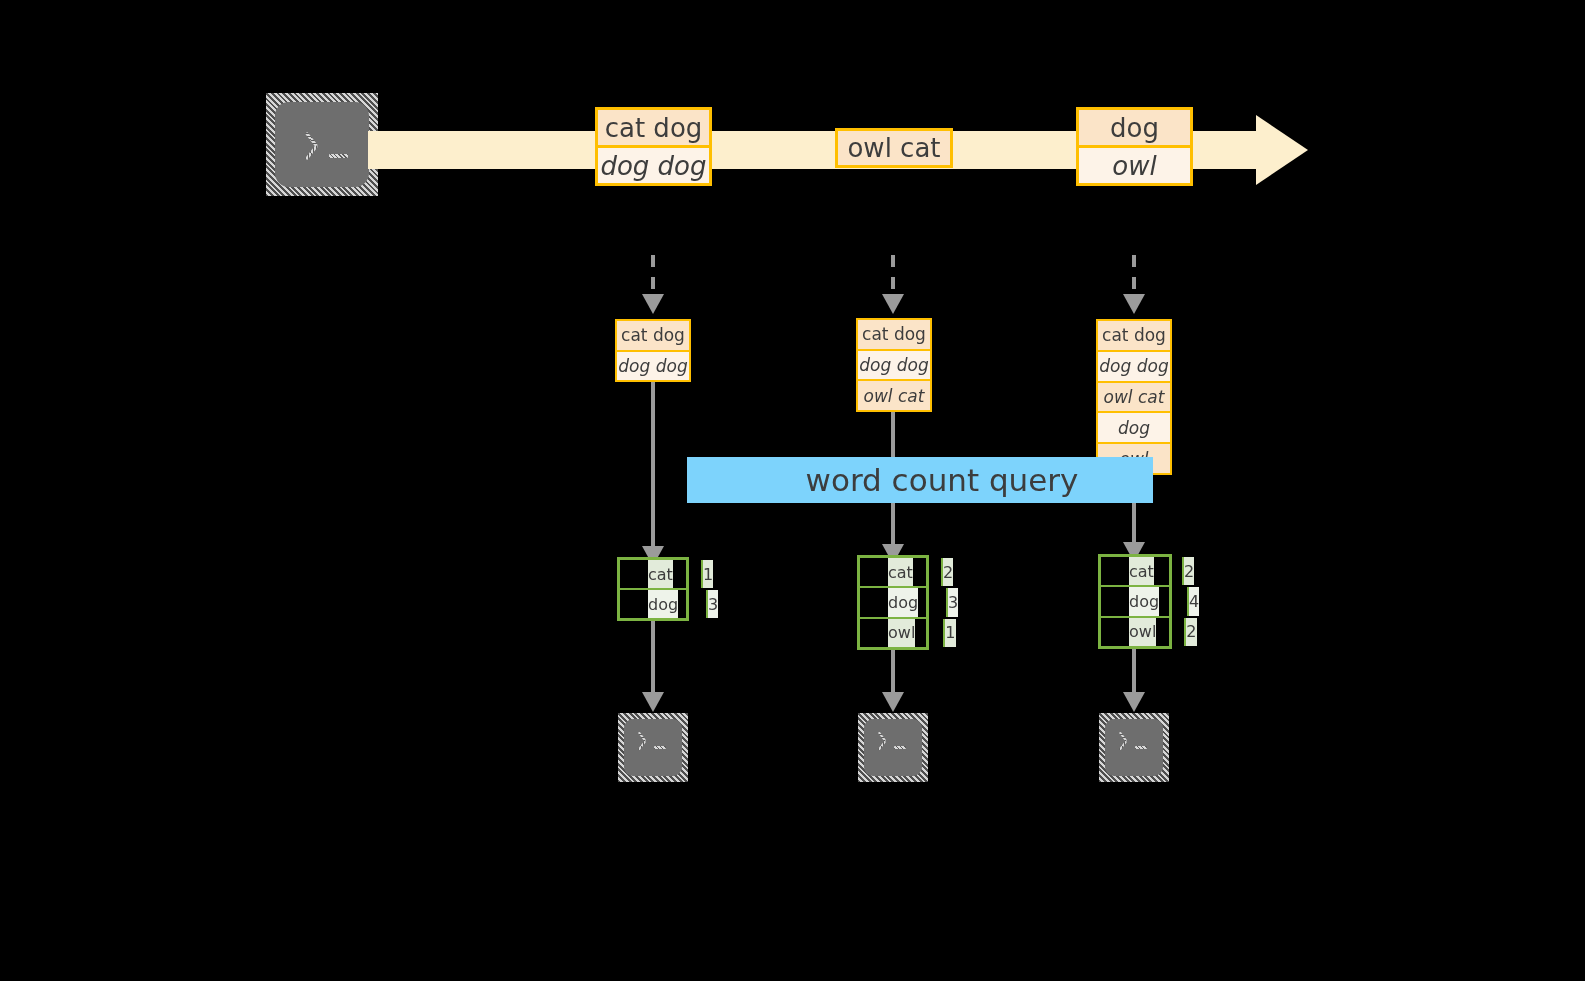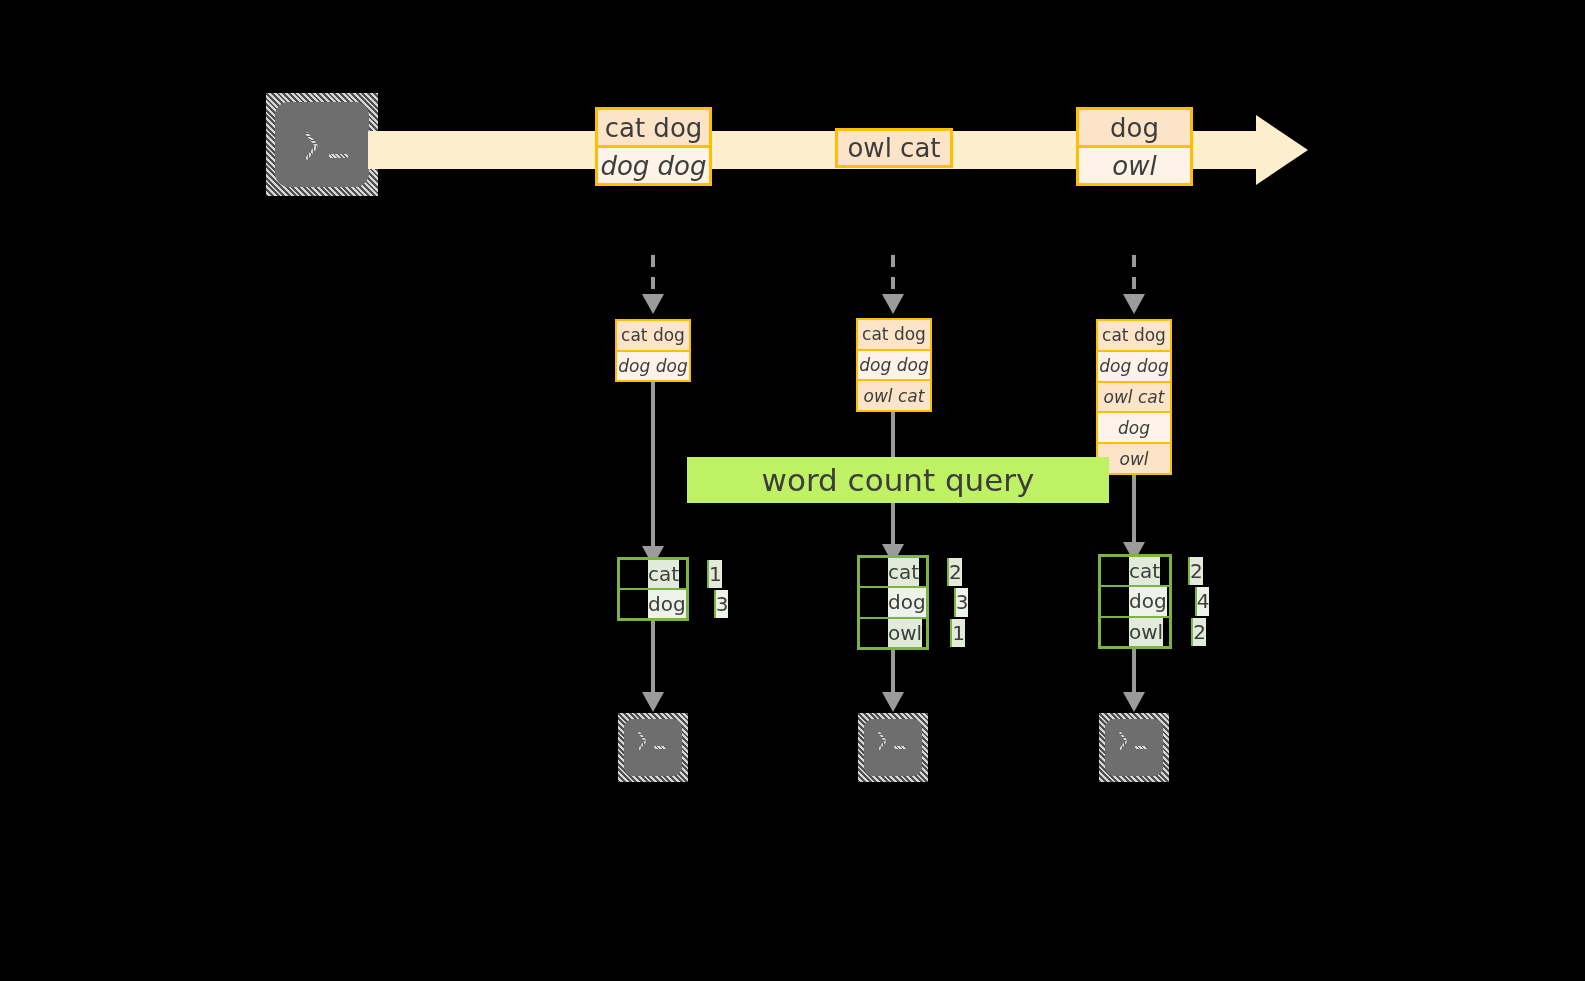--- a/index.html
+++ b/index.html
@@ -101,21 +101,21 @@
   .gtable .grow {
     flex: 1 1 0;
     display: flex;
     box-sizing: border-box;
   }
   .gtable .grow + .grow { border-top: 2px solid #7cb342; }
   .gtable .gcell {
     display: flex;
     align-items: center;
     justify-content: center;
-    font-size: 20px;
+    font-size: 16px;
     color: #3d3d3d;
     box-sizing: border-box;
     margin-left: 28px;
   }
   .gtable .gcell.word { width: 48px; }
   .gtable .gcell.cnt  { flex: 1 1 auto; border-left: 2px solid #7cb342; }
   .gtable .grow.shadeA .gcell { background: #e2ebda; }
   .gtable .grow.shadeB .gcell { background: #eef3ea; }
 
   
@@ -137,27 +137,28 @@
     border-color: #9b9b9b transparent transparent transparent;
     border-left-width: 11px;
     border-right-width: 11px;
     border-top-width: 20px;
     border-bottom-width: 0;
   }
 
   
   .banner {
     position: absolute;
-    background: #bef264;
+    background: #7dd3fc;
     display: flex;
     align-items: center;
     justify-content: center;
     color: #3d3d3d;
     font-size: 31px;
     white-space: nowrap;
+    padding-left: 44px;
   }
 </style>
 </head>
 <body>
 
 <div id="stage">
 
   <div class="terminal" style="left:266px; top:93px; width:112px; height:103px;">
     <div class="inner">
       <div class="chev" style="left:35px; top:29px; height:17px; transform:rotate(-38deg);"></div>

